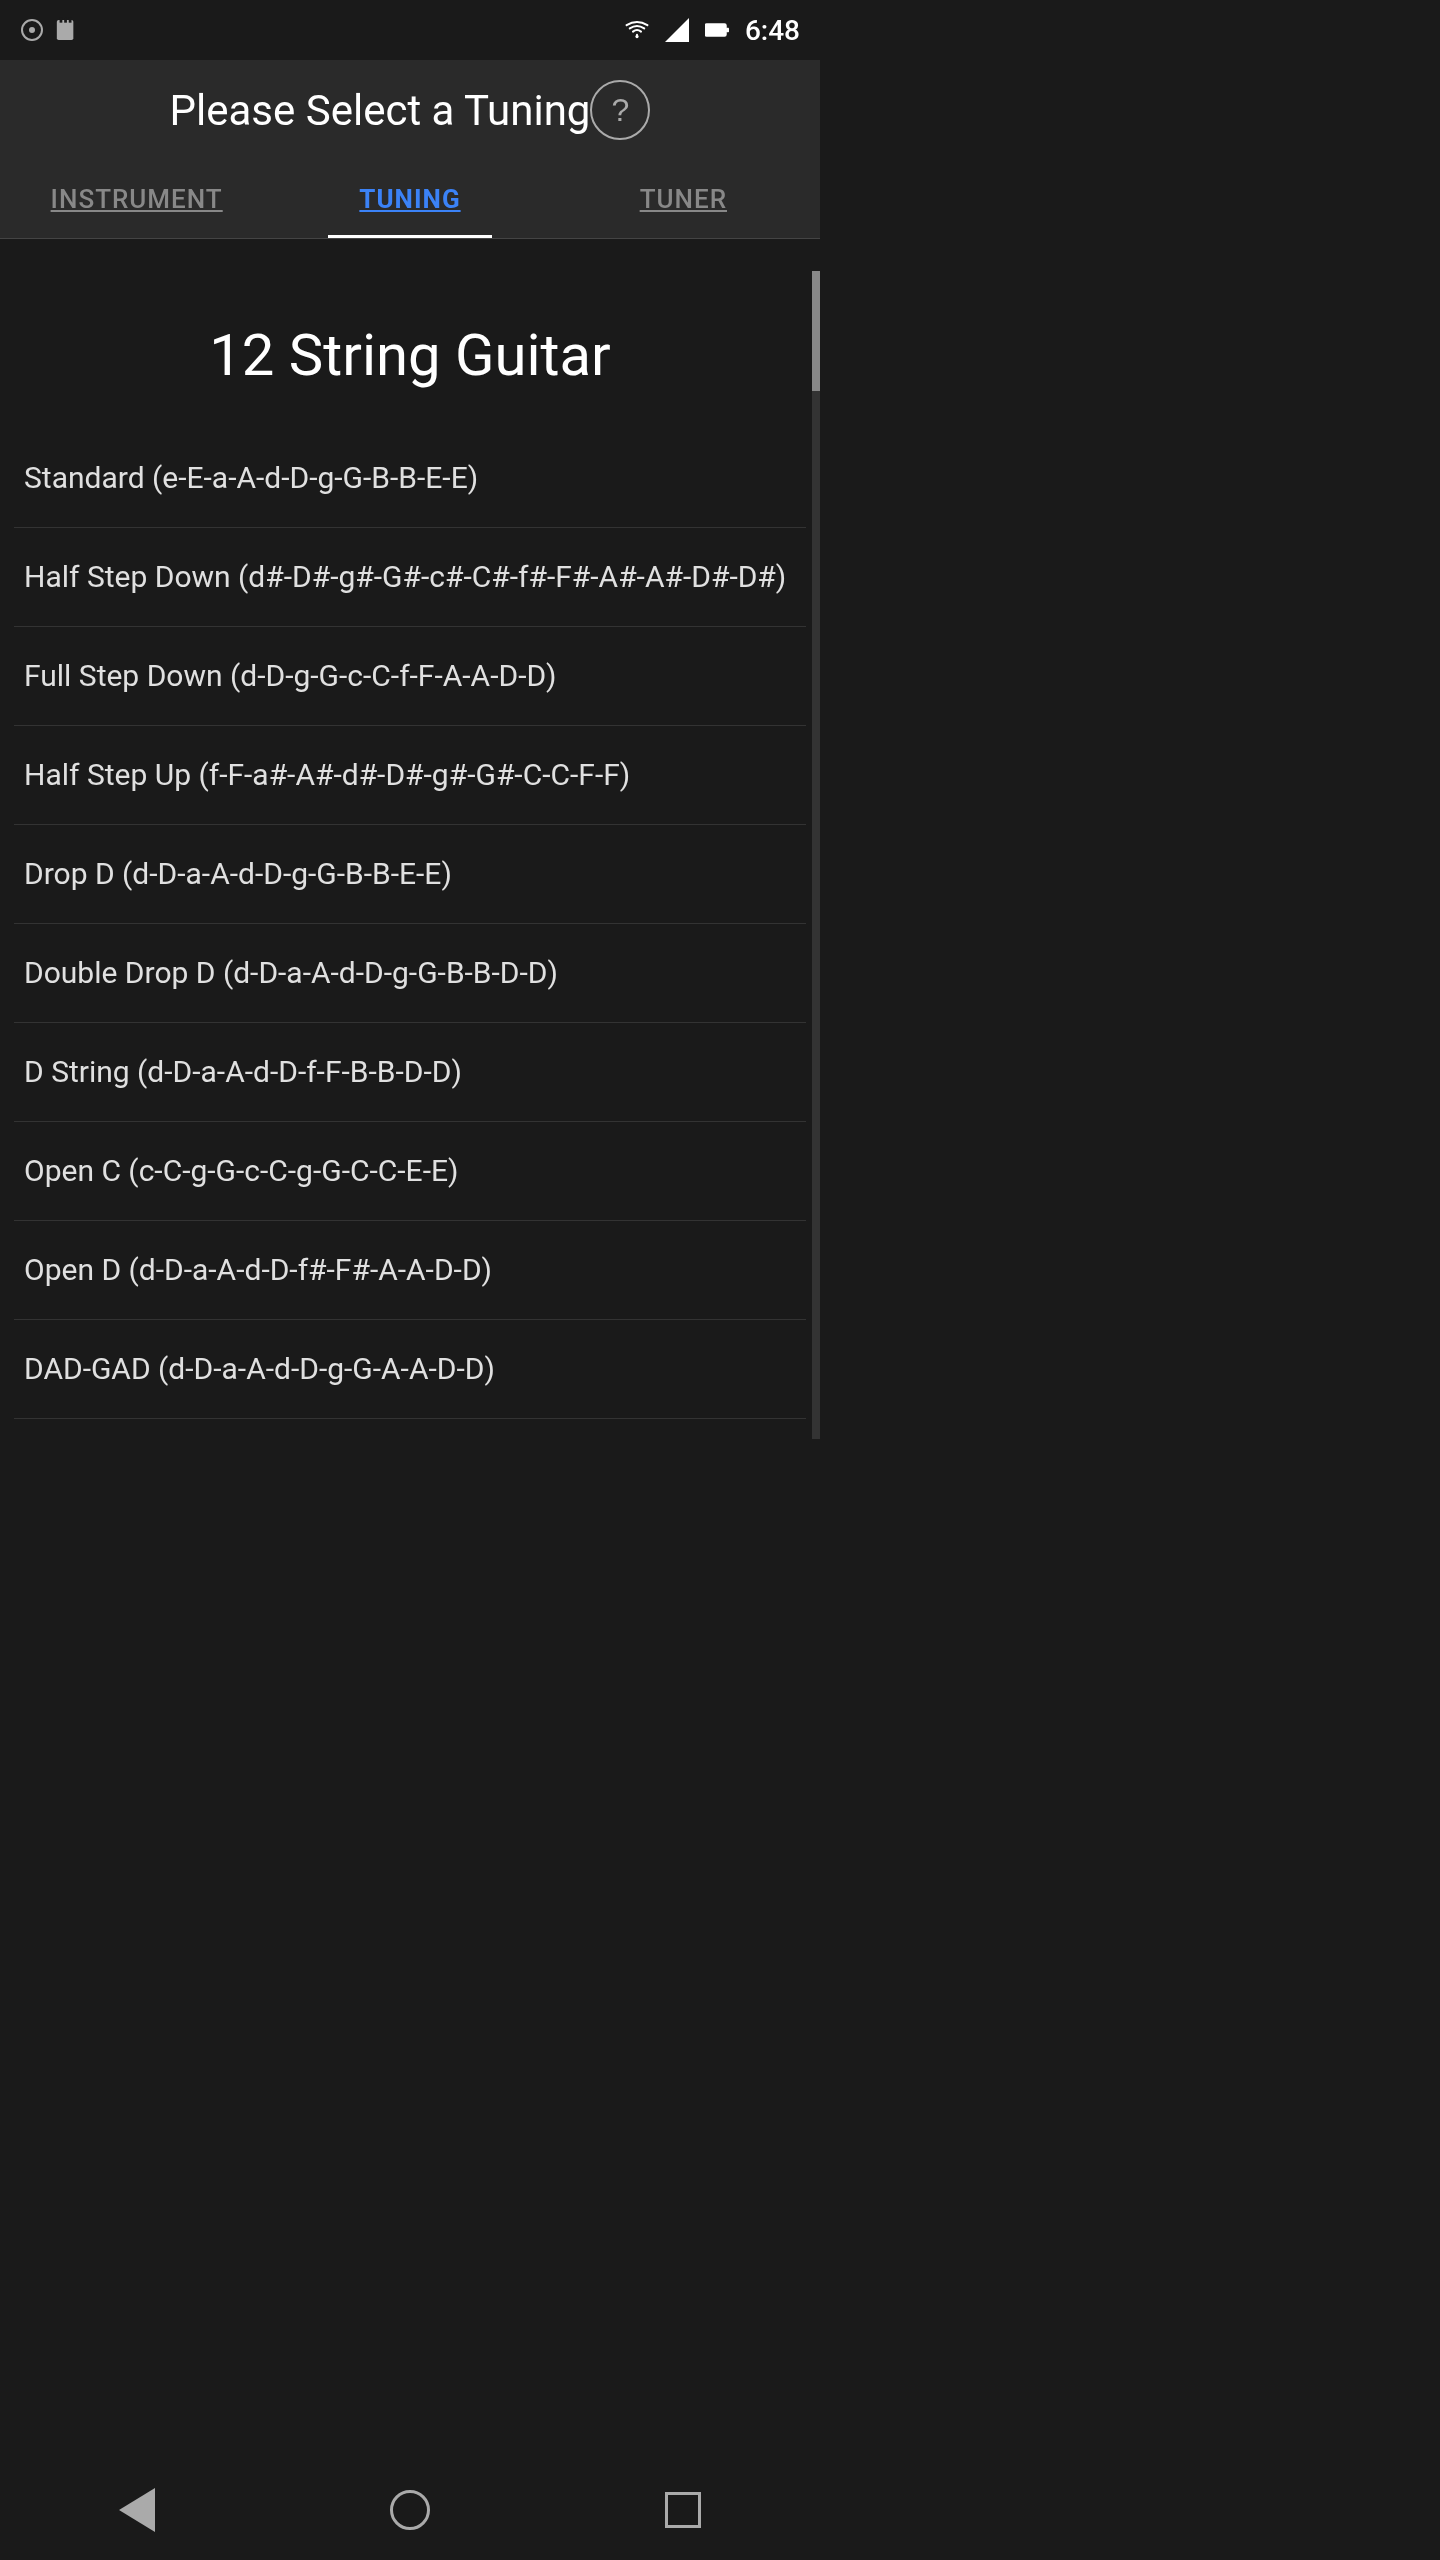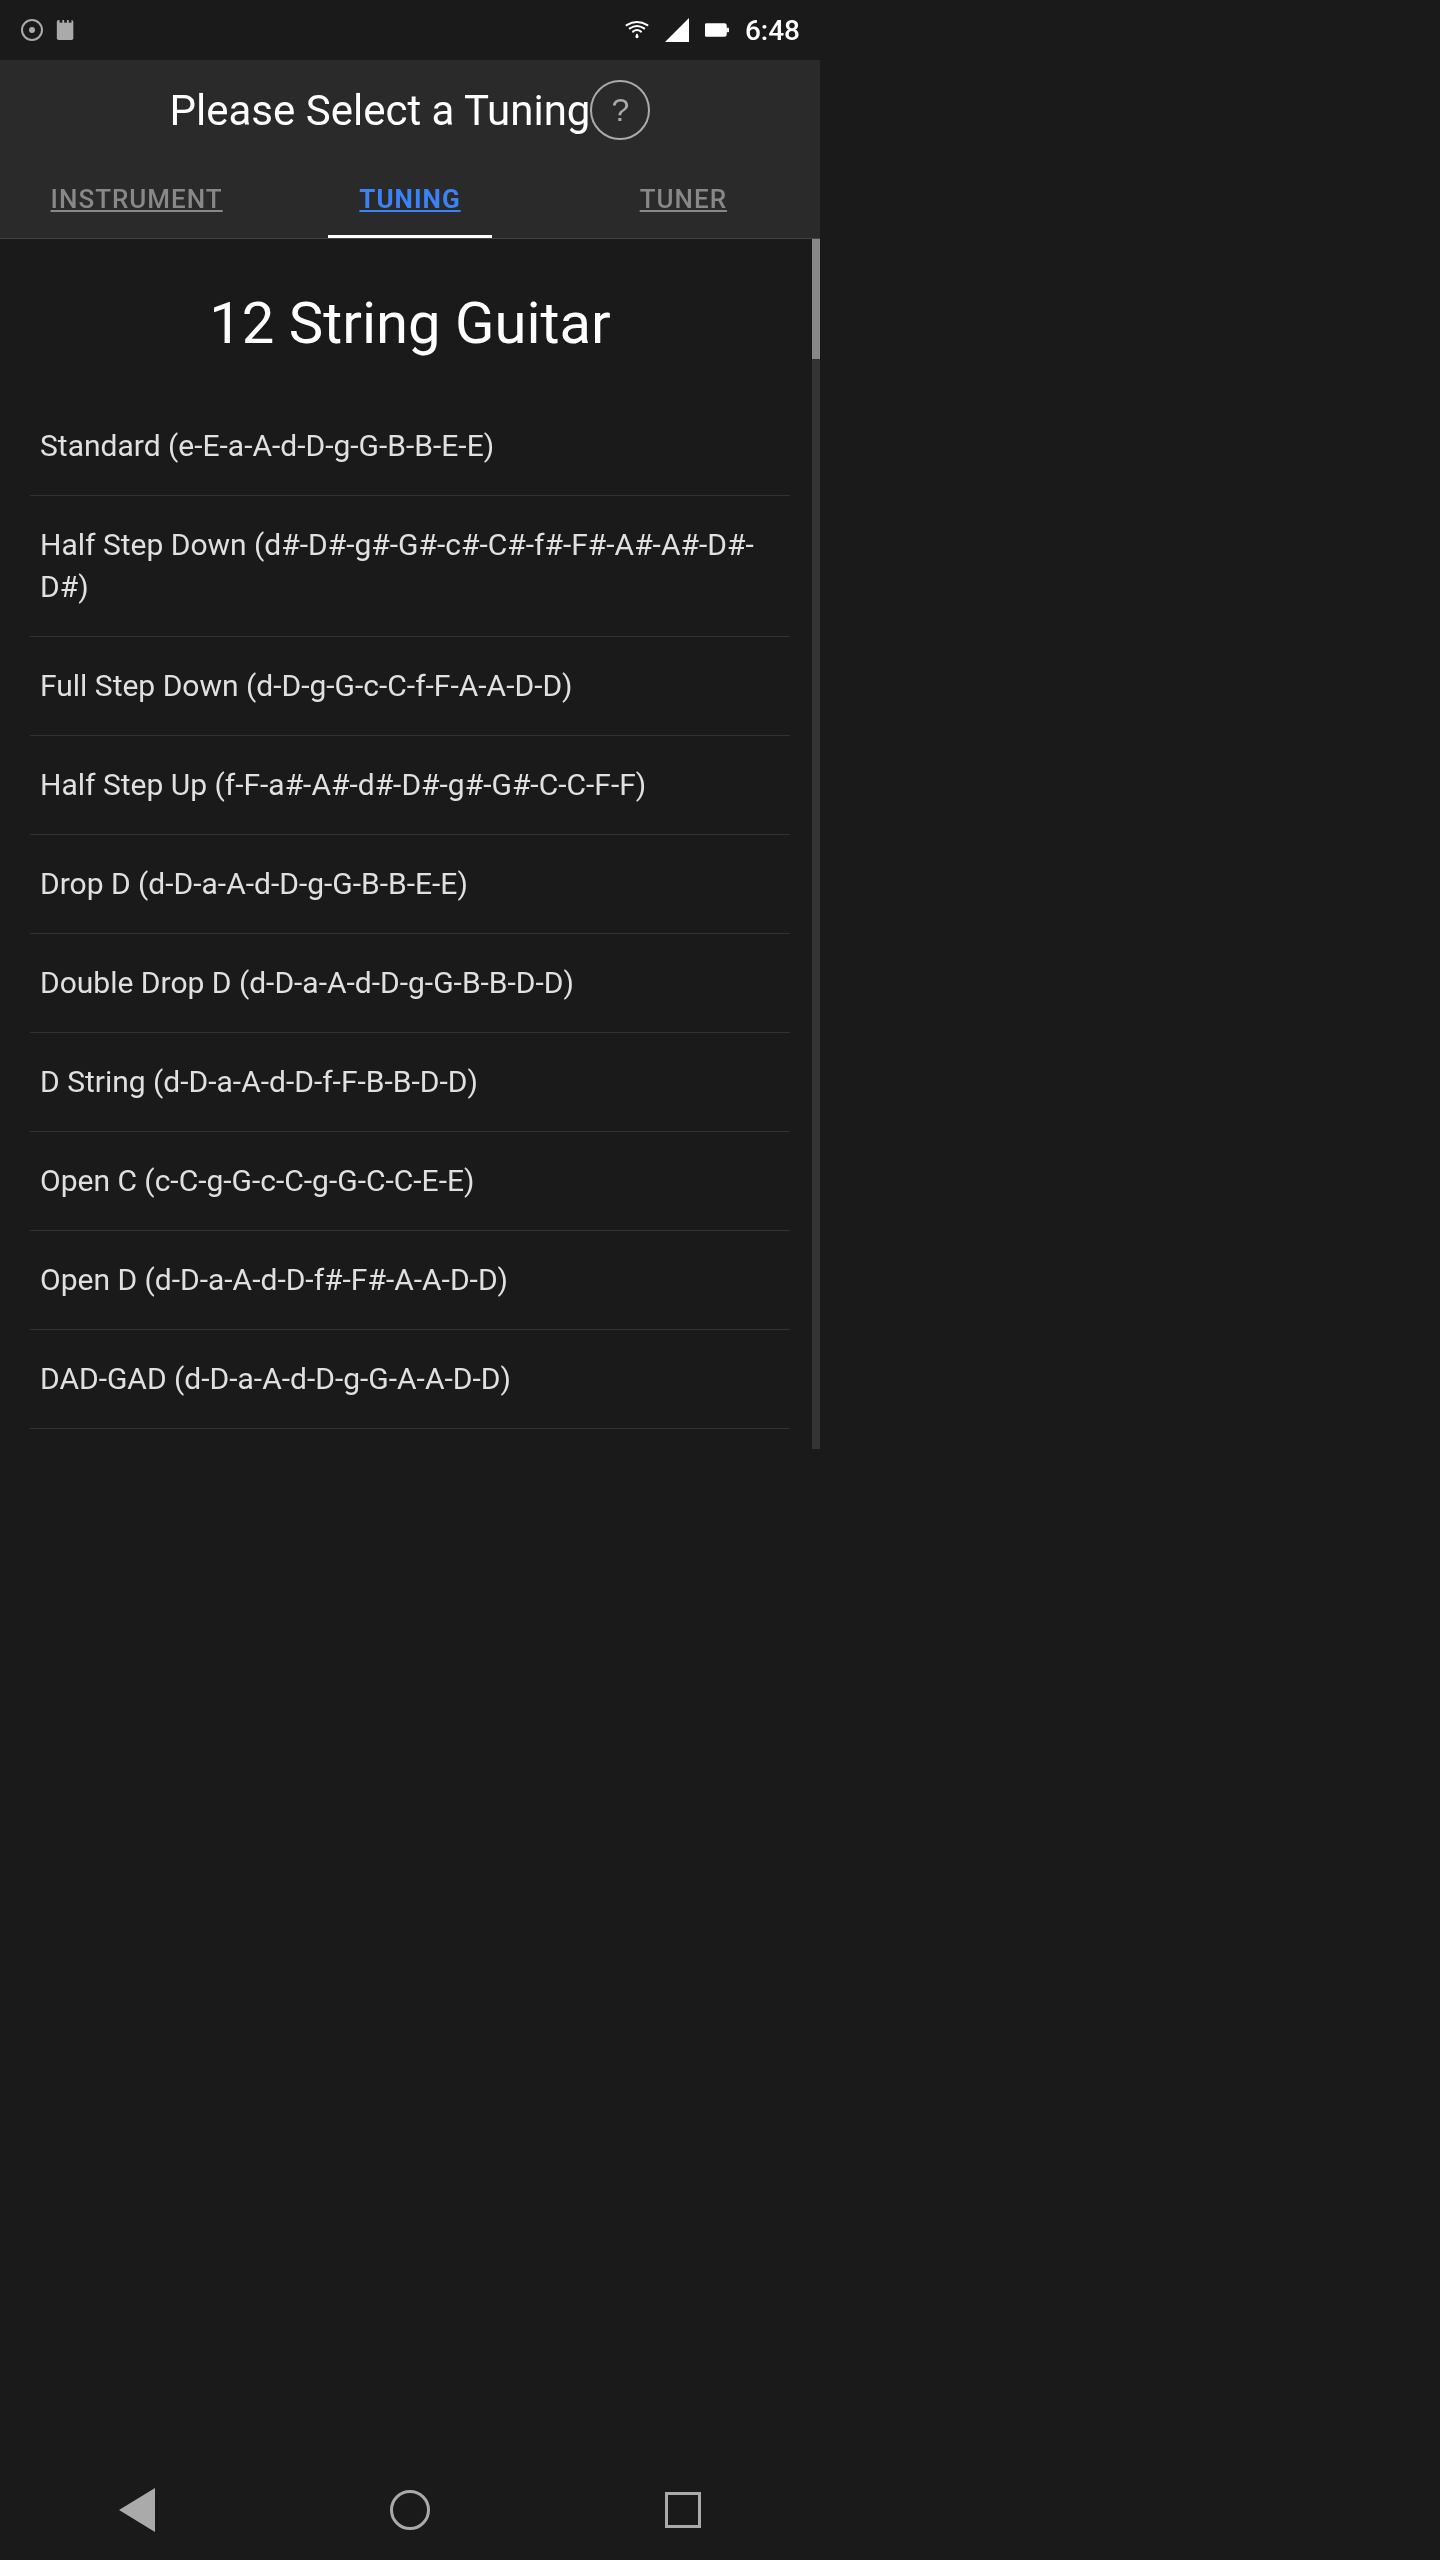--- a/index.html
+++ b/index.html
@@ -117,33 +117,34 @@
       left: 20%;
       width: 60%;
       height: 3px;
       background-color: #ffffff;
     }
 
     
     .main-content {
       padding: 20px 0;
       position: relative;
+      margin-top: 32px;
     }
 
     .instrument-title {
       text-align: center;
       font-size: 58px;
       font-weight: 400;
       color: #ffffff;
       padding: 30px 20px 40px 20px;
     }
 
     
     .tuning-list {
-      padding: 0 30px;
+      padding: 0 14px;
     }
 
     .tuning-item {
       padding: 28px 10px;
       font-size: 30px;
       font-weight: 400;
       color: #e0e0e0;
       cursor: pointer;
       border-bottom: 1px solid #333;
       line-height: 1.4;

